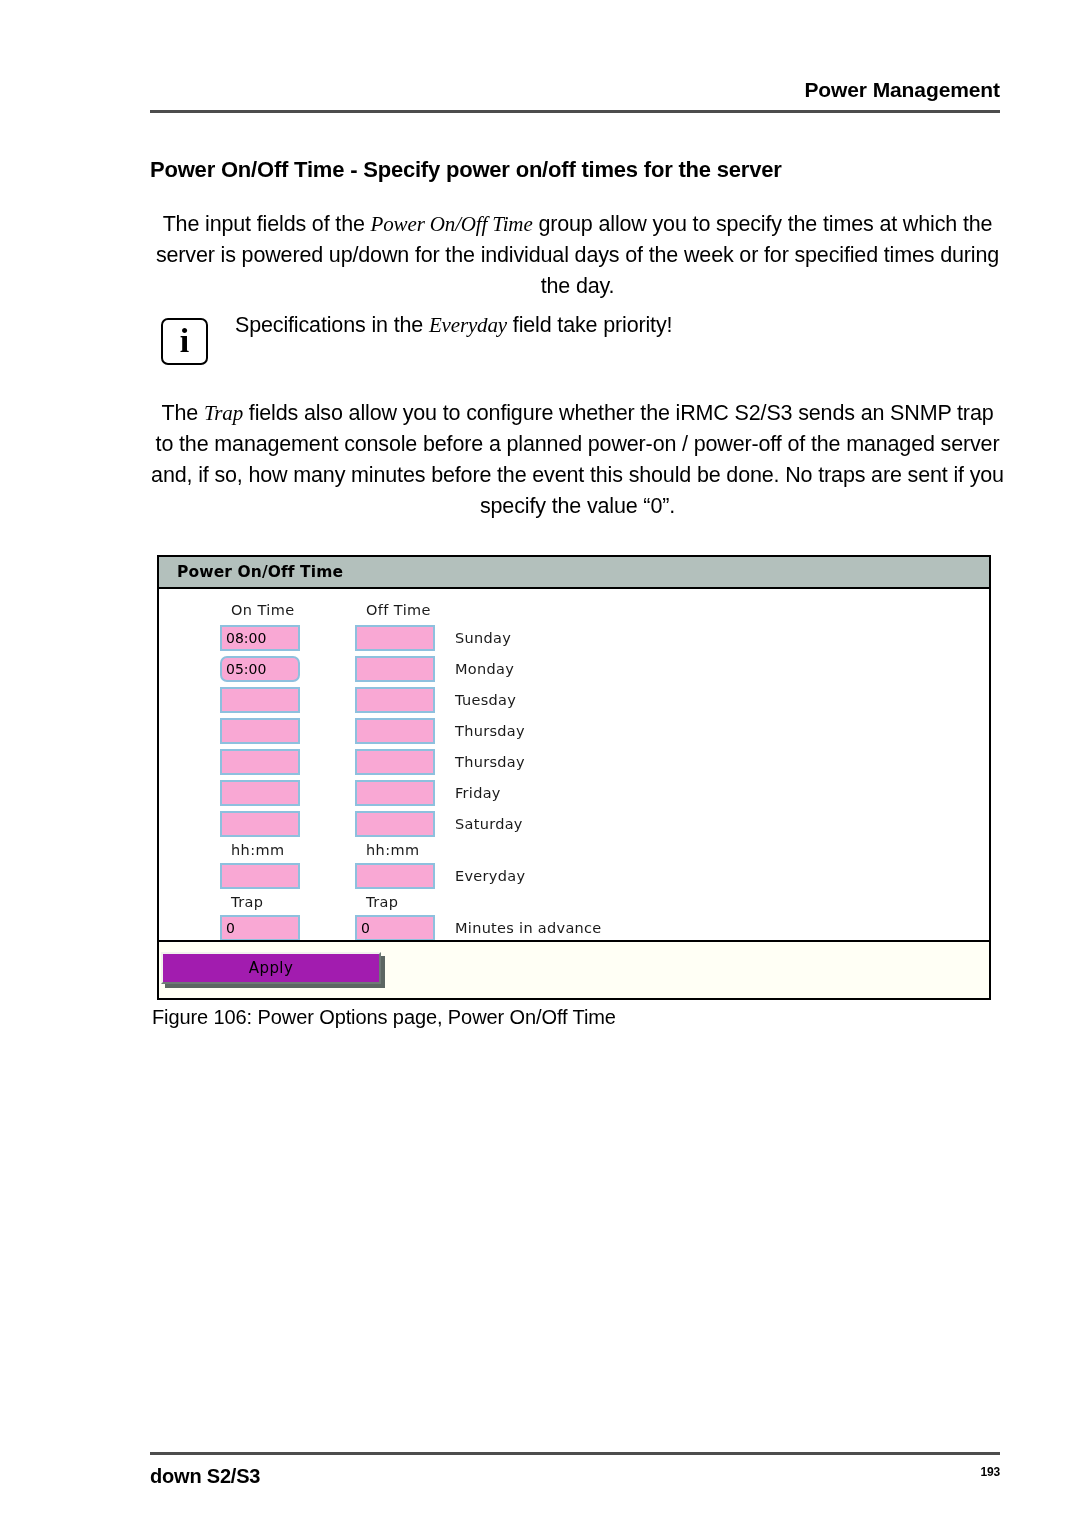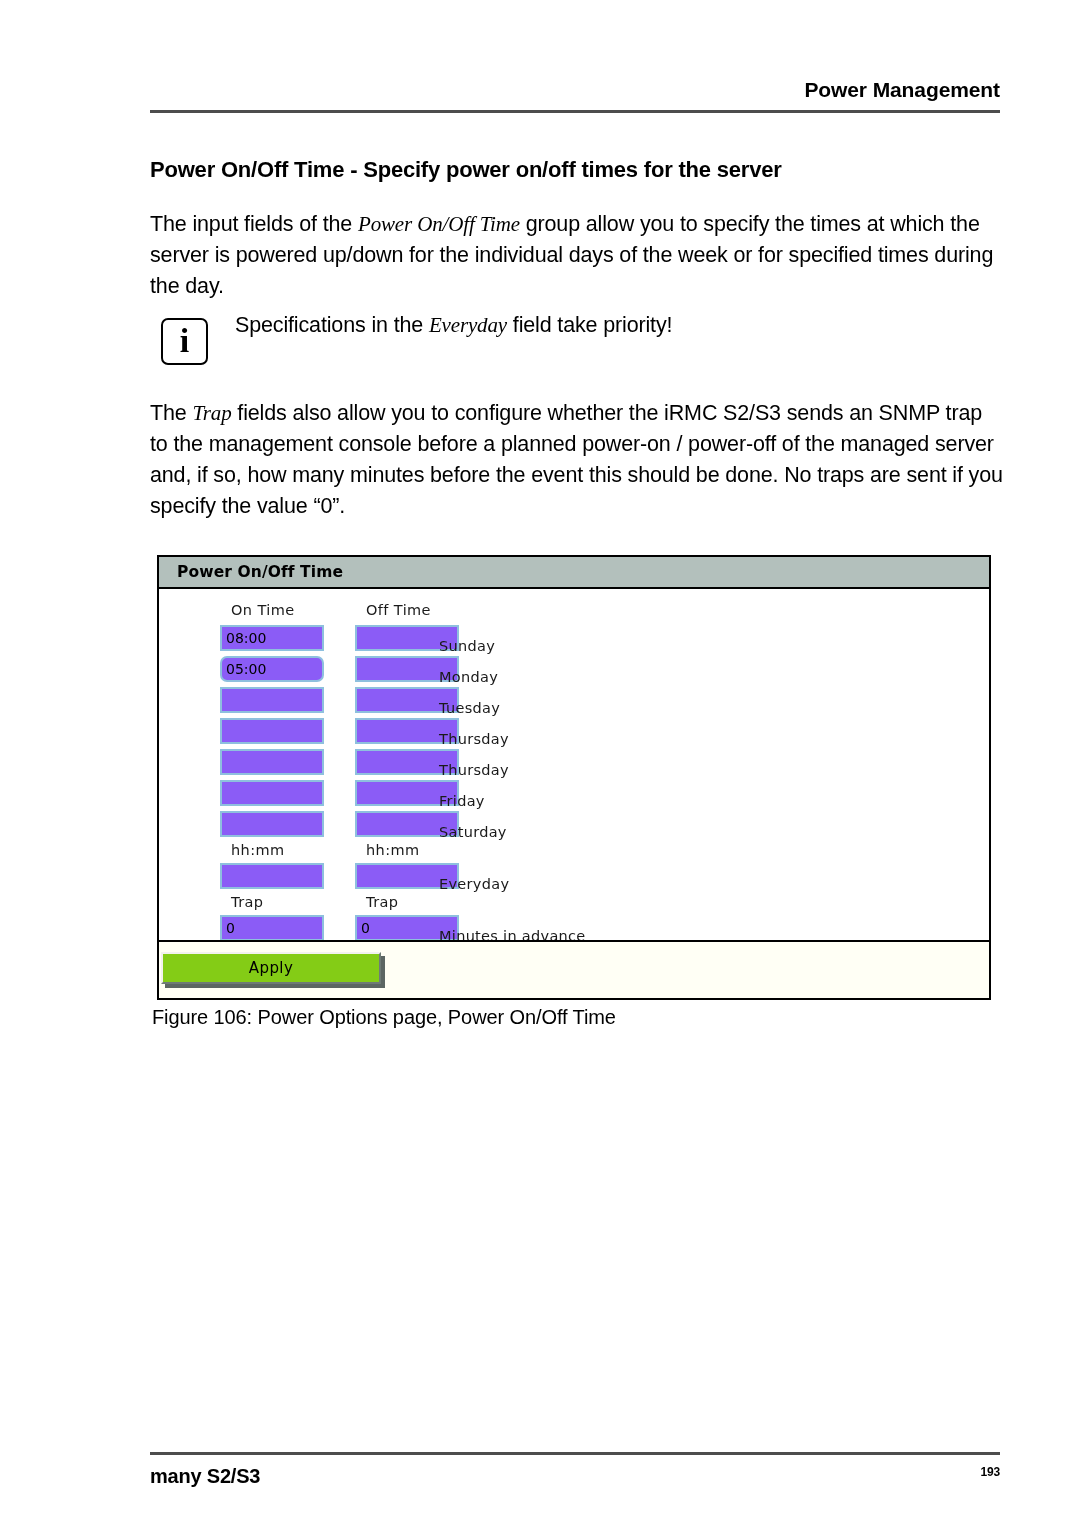--- a/index.html
+++ b/index.html
@@ -55,21 +55,21 @@
   }
 
   
   .para {
     position: absolute;
     left: 150px;
     width: 855px;
     font-size: 21.5px;
     line-height: 31px;
     letter-spacing: -0.15px;
-    text-align: left;
+    text-align: center;
   }
   .para i, .ital {
     font-family: "Liberation Serif", serif;
     font-style: italic;
     font-size: 21px;
   }
   #para-intro { top: 209px; }
   #para-trap  { top: 398px; }
 
   
@@ -151,63 +151,62 @@
     color: #1a1a1a;
     letter-spacing: 0.4px;
     white-space: nowrap;
     margin-left: 7px;
   }
   .col-on  { left: 65px; }
   .col-off { left: 200px; }
 
   .field {
     position: absolute;
-    width: 104px;
+    width: 80px;
     height: 26px;
     border: 2px solid #8ec0de;
-    background: #8b5cf6;
+    background: #f9a8d4;
     box-sizing: border-box;
     font-family: "DejaVu Sans", sans-serif;
     font-size: 14px;
     color: #000000;
     padding: 0 0 0 4px;
     line-height: 22px;
     outline: none;
   }
   .field.on-col  { left: 61px; }
   .field.off-col { left: 196px; }
 
   .day-label {
     position: absolute;
-    left: 280px;
+    left: 296px;
     font-size: 14.5px;
     color: #1a1a1a;
     letter-spacing: 0.3px;
     white-space: nowrap;
-    margin-top: 8px;
   }
 
   
   .shot-footer {
     position: absolute;
     left: 0;
     bottom: 0;
     width: 100%;
     height: 58px;
     border-top: 2px solid #000000;
     box-sizing: border-box;
     background: #fffff5;
   }
   .apply-btn {
     position: absolute;
     left: 2px;
     top: 10px;
     width: 220px;
     height: 32px;
-    background: #84cc16;
+    background: #a21caf;
     border-top: 2px solid #f2f2ee;
     border-left: 2px solid #f2f2ee;
     border-right: 2px solid #6e7a76;
     border-bottom: 2px solid #6e7a76;
     box-sizing: border-box;
     box-shadow: 4px 4px 0 0 #5c6663;
     font-family: "DejaVu Sans", sans-serif;
     font-size: 15px;
     color: #000000;
     display: flex;
@@ -328,16 +327,16 @@
 
     <div class="shot-footer">
       <button class="apply-btn">Apply</button>
     </div>
 
   </div>
 
   <div class="figure-caption">Figure 106: Power Options page, Power On/Off Time</div>
 
   <div class="footer-rule"></div>
-  <div class="footer-left">many S2/S3</div>
+  <div class="footer-left">down S2/S3</div>
   <div class="footer-right">193</div>
 
 </div>
 
 </body></html>

